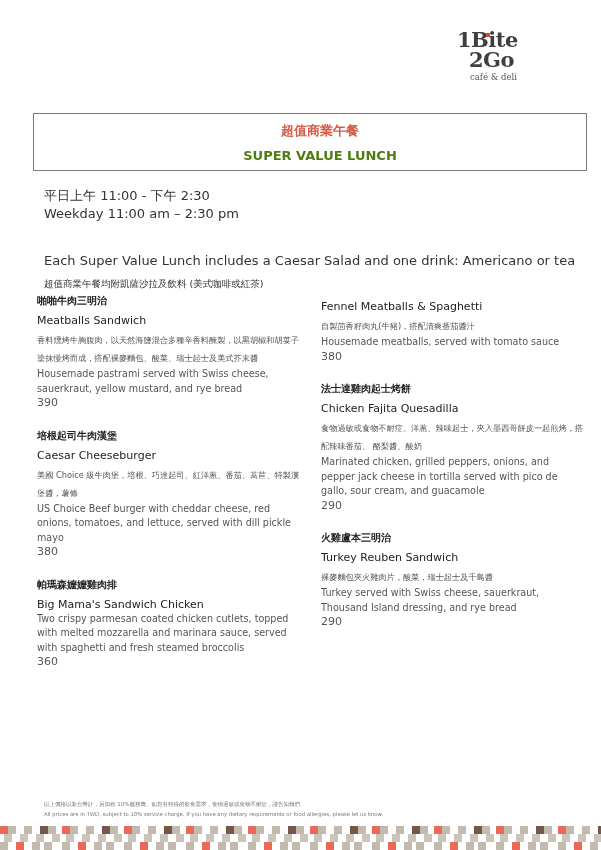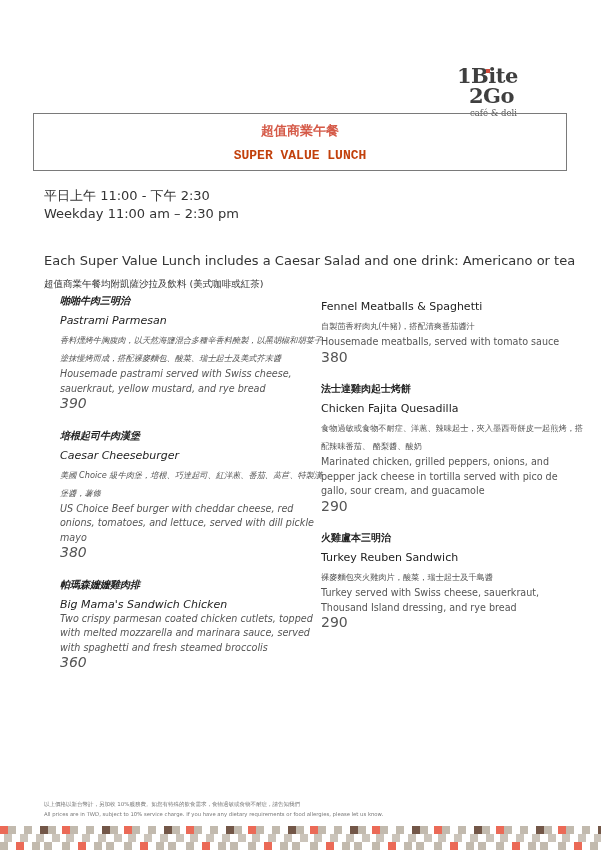--- a/index.html
+++ b/index.html
@@ -5,55 +5,54 @@
   html, body { margin: 0; padding: 0; background: #ffffff; }
   body {
     width: 601px; height: 850px; position: relative; overflow: hidden;
     font-family: "DejaVu Sans", "Liberation Sans", sans-serif;
     color: #3a3a3a;
   }
   .logo {
     position: absolute; left: 455px; top: 30px; width: 110px;
     font-family: "DejaVu Serif", "Liberation Serif", serif;
     color: #3f3f3f;
-    margin-top: 36px;
   }
   .logo-line1, .logo-line2 {
     font-weight: bold; font-size: 21px; line-height: 20px; letter-spacing: -0.5px;
   }
   .logo-line1 { padding-left: 2px; }
   .logo-line2 { padding-left: 14px; }
   .logo-dot {
     position: absolute; left: 31px; top: 3px; width: 4px; height: 4px; background: #d24a3c;
   }
   .logo-sub {
     font-size: 8.5px; padding-left: 15px; margin-top: 2px; color: #555;
   }
   .title-box {
     position: absolute; left: 33px; top: 113px; width: 532px; height: 56px;
-    border: 1.5px solid #7a7a7a; text-align: center;
+    border: 1.5px solid #7a7a7a; text-align: center; padding-left: 20px;
   }
   .title-zh { margin-top: 9px; font-size: 13px; font-weight: bold; color: #d55a48; line-height: 16px; }
-  .title-en { margin-top: 9px; font-size: 13px; font-weight: bold; color: #c2410c; line-height: 16px; font-family: Liberation Mono, monospace; }
+  .title-en { margin-top: 9px; font-size: 13px; font-weight: bold; color: #4d7c0f; line-height: 16px; }
 
   .info { position: absolute; left: 44px; font-size: 13px; color: #333; line-height: 14px; }
   .info-hours-zh { top: 189px; }
   .info-hours-en { top: 207px; }
   .info-inc-zh { top: 236px; font-size: 9.5px; margin-top: 41px; }
   .info-inc-en { top: 254px; }
 
   .col { position: absolute; top: 294px; width: 265px; }
-  .col-left { left: 60px; font-style: italic; }
+  .col-left { left: 37px; }
   .col-right { left: 321px; }
   .item { margin-bottom: 18px; }
   .item-zh { font-size: 10px; font-weight: bold; color: #222; line-height: 14px; }
   .item-en { font-size: 11px; color: #222; line-height: 15px; margin-top: 5px; }
   .item-desc-zh { font-size: 8.2px; color: #555; line-height: 18px; margin-top: 3px; }
   .item-desc-en { font-size: 9.6px; color: #555; line-height: 14.5px; }
-  .item-price { font-size: 14px; color: #555; line-height: 14.5px; }
+  .item-price { font-size: 11px; color: #555; line-height: 14.5px; }
 
   .footer { position: absolute; left: 44px; color: #777; }
   .footer-zh { top: 800px; font-size: 5.5px; line-height: 8px; }
   .footer-en { top: 810px; font-size: 5.3px; line-height: 8px; }
 
   .pattern { position: absolute; left: 0; top: 826px; width: 601px; height: 24px; }
 </style>
 </head>
 <body>
 
@@ -72,21 +71,21 @@
 </div>
 
 <div class="info info-hours-zh">平日上午 11:00 - 下午 2:30</div>
 <div class="info info-hours-en">Weekday 11:00 am – 2:30 pm</div>
 <div class="info info-inc-zh">超值商業午餐均附凱薩沙拉及飲料 (美式咖啡或紅茶)</div>
 <div class="info info-inc-en">Each Super Value Lunch includes a Caesar Salad and one drink: Americano or tea</div>
 
 <div class="col col-left">
   <div class="item">
     <div class="item-zh">啪啪牛肉三明治</div>
-    <div class="item-en">Pastrami Parmesan</div>
+    <div class="item-en">Meatballs Sandwich</div>
     <div class="item-desc-zh">香料燻烤牛胸腹肉，以天然海鹽混合多種辛香料醃製，以黑胡椒和胡荽子塗抹慢烤而成，搭配裸麥麵包、酸菜、瑞士起士及美式芥末醬</div>
     <div class="item-desc-en">Housemade pastrami served with Swiss cheese, sauerkraut, yellow mustard, and rye bread</div>
     <div class="item-price">390</div>
   </div>
   <div class="item">
     <div class="item-zh">培根起司牛肉漢堡</div>
     <div class="item-en">Caesar Cheeseburger</div>
     <div class="item-desc-zh">美國 Choice 級牛肉堡，培根、巧達起司、紅洋蔥、番茄、萵苣、特製漢堡醬，薯條</div>
     <div class="item-desc-en">US Choice Beef burger with cheddar cheese, red onions, tomatoes, and lettuce, served with dill pickle mayo</div>
     <div class="item-price">380</div>

